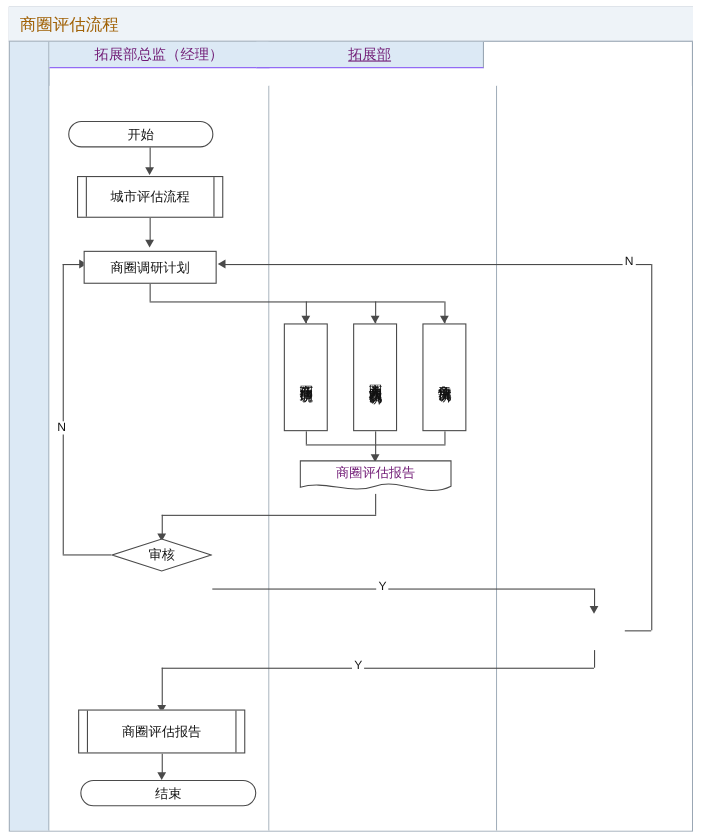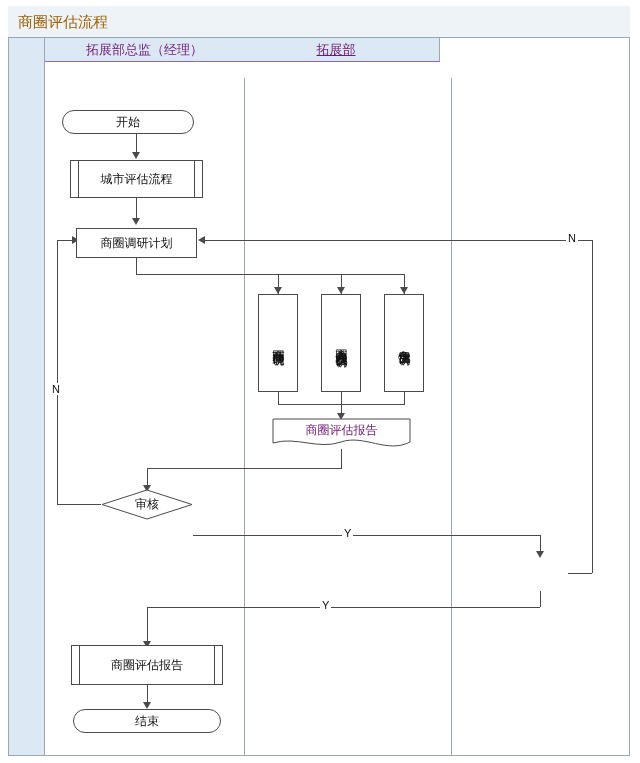--- a/index.html
+++ b/index.html
@@ -168,17 +168,17 @@
       <polygon points="46,1 91,15.5 46,30 1,15.5" fill="#ffffff" stroke="#4a4a4a" stroke-width="1"></polygon>
     </svg>
     <div class="dlabel">审核</div>
   </div>
 
 
   <div class="node subproc" style="left:71px;top:645px;width:152px;height:40px;position:absolute;">
     <span>商圈评估报告</span>
   </div>
 
-  <div class="node term" style="left:73px;top:709px;width:148px;height:24px;">
+  <div class="node term" style="left:73px;top:709px;width:160px;height:24px;">
     <span>结束</span>
   </div>
 
 </div>
 
 </body></html>

